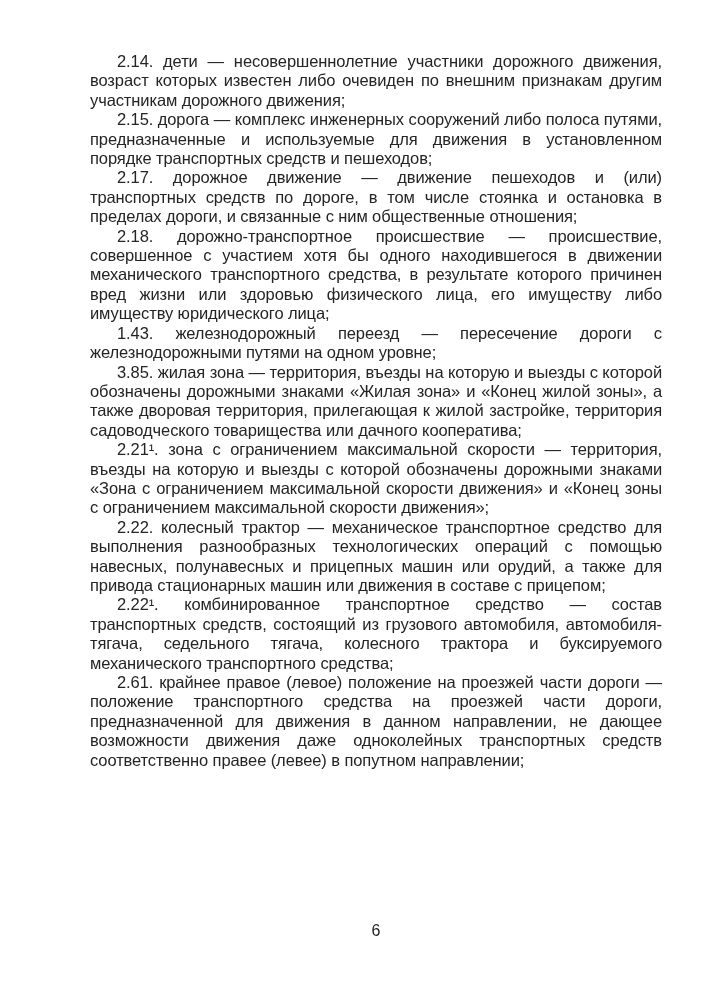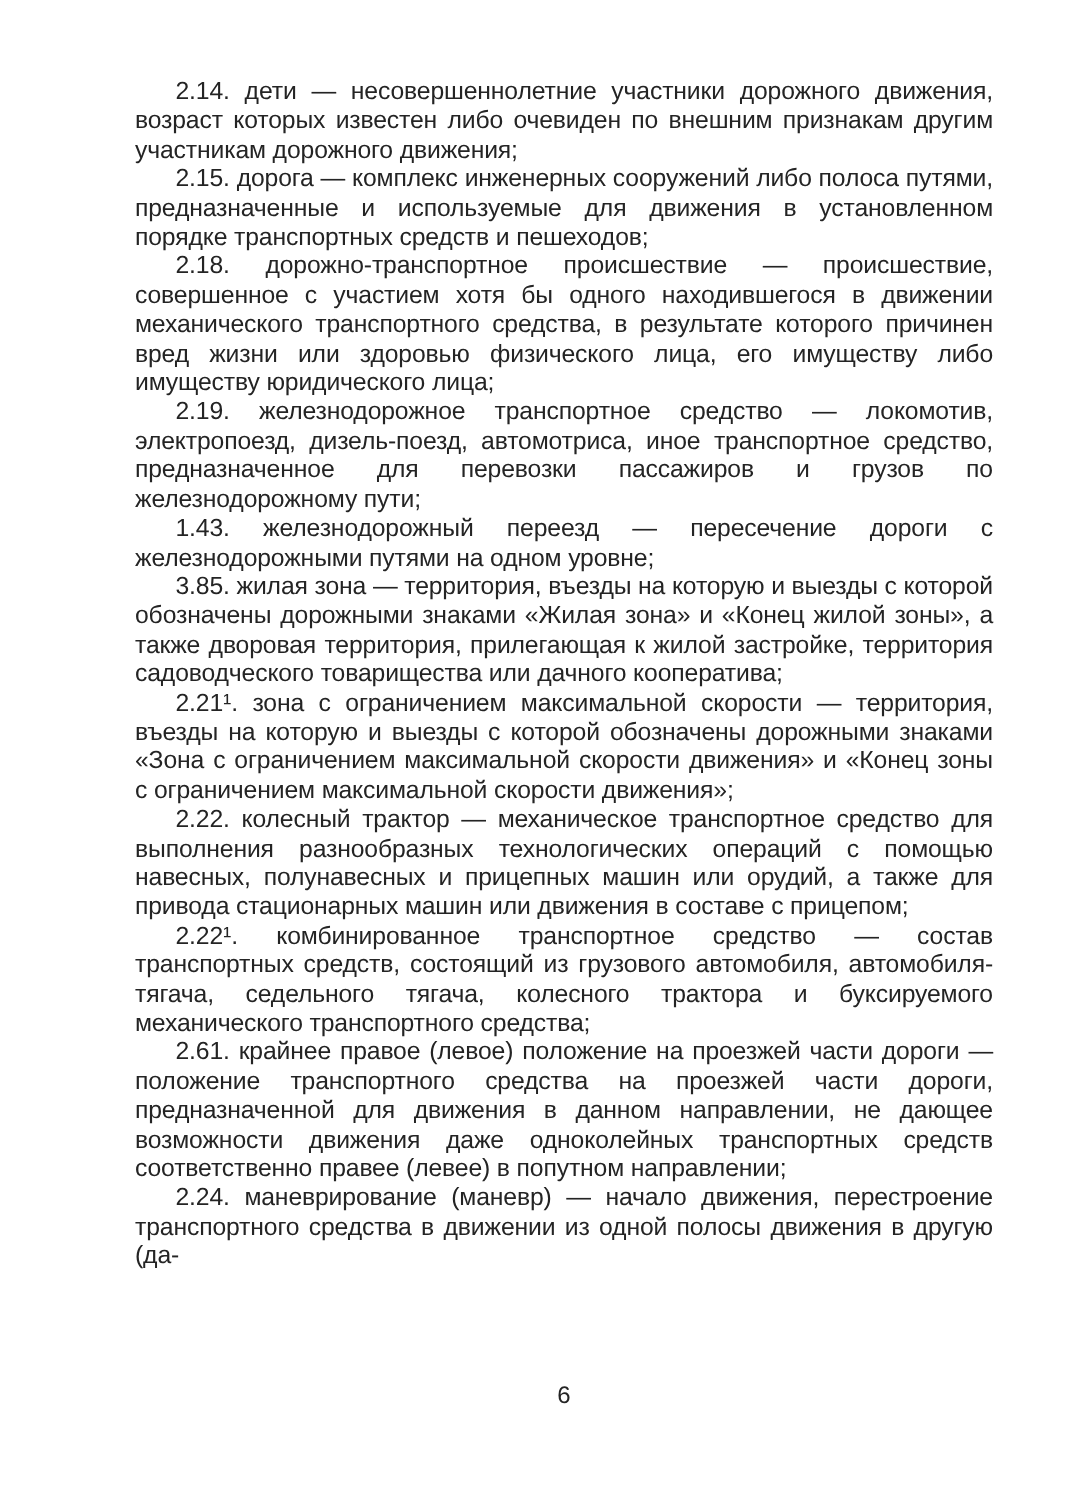--- a/index.html
+++ b/index.html
@@ -49,33 +49,32 @@
 </head>
 <body>
 
 <div class="page">
   <div class="text-block" id="definitions">
   <p class="para"><span class="num">2.14.</span><span class="txt"> дети — несовершеннолетние участники дорожного движения, возраст которых известен либо очевиден по внешним признакам другим участникам дорожного движения;</span></p>
 
   <p class="para"><span class="num">2.15.</span><span class="txt"> дорога — комплекс инженерных сооружений либо полоса путями, предназначенные и используемые для движения в установленном порядке транспортных средств и пешеходов;</span></p>
 
 
+  <p class="para"><span class="num">2.17.</span><span class="txt"> дорожное движение — движение пешеходов и (или) транспортных средств по дороге, в том числе стоянка и остановка в пределах дороги, и связанные с ним общественные отношения;</span></p>
 
   <p class="para"><span class="num">2.18.</span><span class="txt"> дорожно-транспортное происшествие — происшествие, совершенное с участием хотя бы одного находившегося в движении механического транспортного средства, в результате которого причинен вред жизни или здоровью физического лица, его имуществу либо имуществу юридического лица;</span></p>
 
-  <p class="para"><span class="num">2.19.</span><span class="txt"> железнодорожное транспортное средство — локомотив, электропоезд, дизель-поезд, автомотриса, иное транспортное средство, предназначенное для перевозки пассажиров и грузов по железнодорожному пути;</span></p>
 
   <p class="para"><span class="num">1.43.</span><span class="txt"> железнодорожный переезд — пересечение дороги с железнодорожными путями на одном уровне;</span></p>
 
   <p class="para"><span class="num">3.85.</span><span class="txt"> жилая зона — территория, въезды на которую и выезды с которой обозначены дорожными знаками «Жилая зона» и «Конец жилой зоны», а также дворовая территория, прилегающая к жилой застройке, территория садоводческого товарищества или дачного кооператива;</span></p>
 
   <p class="para"><span class="num">2.21¹.</span><span class="txt"> зона с ограничением максимальной скорости — территория, въезды на которую и выезды с которой обозначены дорожными знаками «Зона с ограничением максимальной скорости движения» и «Конец зоны с ограничением максимальной скорости движения»;</span></p>
 
   <p class="para"><span class="num">2.22.</span><span class="txt"> колесный трактор — механическое транспортное средство для выполнения разнообразных технологических операций с помощью навесных, полунавесных и прицепных машин или орудий, а также для привода стационарных машин или движения в составе с прицепом;</span></p>
 
   <p class="para"><span class="num">2.22¹.</span><span class="txt"> комбинированное транспортное средство — состав транспортных средств, состоящий из грузового автомобиля, автомобиля-тягача, седельного тягача, колесного трактора и буксируемого механического транспортного средства;</span></p>
 
   <p class="para"><span class="num">2.61.</span><span class="txt"> крайнее правое (левое) положение на проезжей части дороги — положение транспортного средства на проезжей части дороги, предназначенной для движения в данном направлении, не дающее возможности движения даже одноколейных транспортных средств соответственно правее (левее) в попутном направлении;</span></p>
 
-  <p class="para"><span class="num">2.24.</span><span class="txt"> маневрирование (маневр) — начало движения, перестроение транспортного средства в движении из одной полосы движения в другую (да-</span></p>
 </div>
   <div class="page-number">6</div>
 </div>
 
 </body></html>

